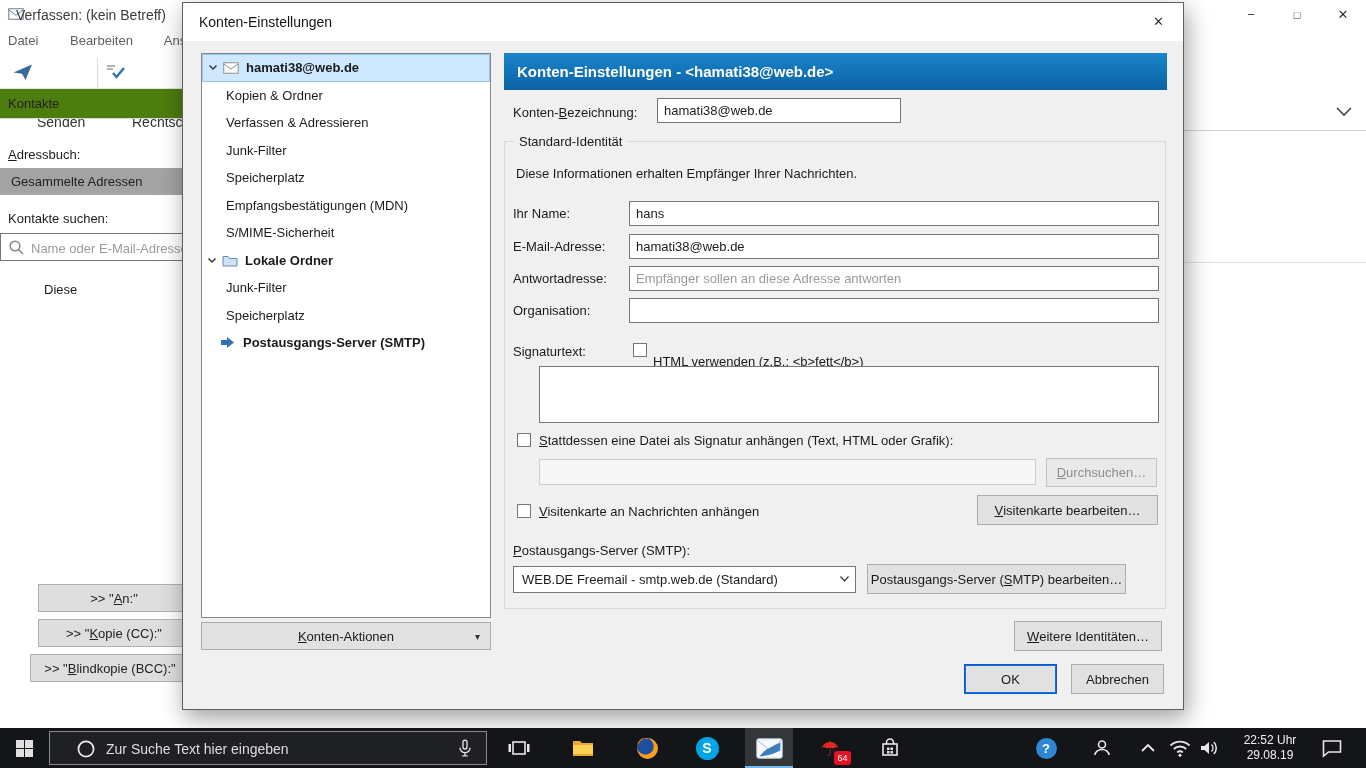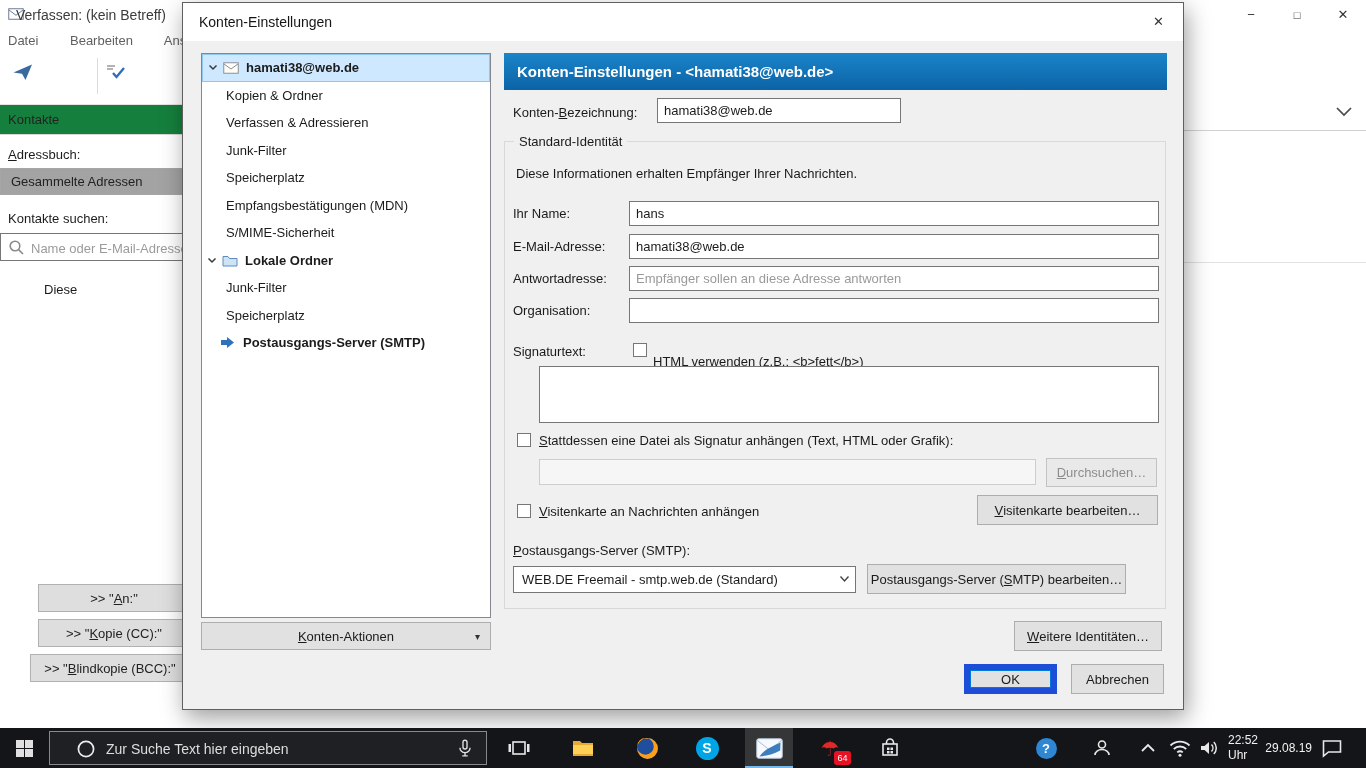--- a/index.html
+++ b/index.html
@@ -11,21 +11,21 @@
   
   .compose{position:absolute;left:0;top:0;width:1366px;height:728px;background:#fff;}
   .c-title-text{position:absolute;left:16px;top:7px;font-size:14px;color:#3c3c3c;white-space:nowrap;}
   .c-ico{position:absolute;left:8px;top:8px;}
   .winctl{position:absolute;right:0;top:0;display:flex;}
   .winctl span{width:46px;height:30px;line-height:30px;text-align:center;font-size:13px;color:#333;}
   .c-menu{position:absolute;left:8px;top:33px;color:#5f5f5f;font-size:13px;white-space:nowrap;}
   .c-menu span{margin-right:28px;}
   .tb-sep{position:absolute;left:97px;top:58px;width:1px;height:36px;background:#dcdcdc;}
   .c-toolbtn-label{font-size:14px;color:#333;margin-top:44px;}
-  .band{position:absolute;left:0;top:104px;width:190px;height:31px;background:#15803d;
+  .band{position:absolute;left:0;top:88px;width:190px;height:31px;background:#4d7c0f;
         border-top:1px solid #e4e4e4;border-bottom:1px solid #d6d6d6;line-height:29px;padding-left:8px;box-sizing:border-box;color:#222;}
   .sidelabel{position:absolute;left:8px;color:#1c1c1c;white-space:nowrap;}
   .combo-gray{position:absolute;left:0;top:168px;width:190px;height:27px;background:#a3a3a3;
               border:1px solid #a6a6a6;box-sizing:border-box;line-height:25px;padding-left:10px;color:#222;white-space:nowrap;}
   .searchbox{position:absolute;left:0;top:233px;width:190px;height:28px;background:#fff;
              border:1px solid #767676;box-sizing:border-box;}
   .searchbox input{position:absolute;left:28px;top:3px;width:158px;height:20px;border:none;outline:none;
                    font-family:"Liberation Sans",sans-serif;font-size:13px;color:#444;background:transparent;}
   .searchbox input::placeholder{color:#9b9b9b;}
   .cbtn{position:absolute;background:#dedede;border:1px solid #b1b1b1;box-sizing:border-box;
@@ -78,21 +78,21 @@
   .tslot{position:absolute;top:0;height:40px;display:flex;align-items:center;justify-content:center;}
   .tsearch{position:absolute;left:49px;top:3px;width:438px;height:34px;background:#1f2023;
            border:1px solid #88888c;box-sizing:border-box;}
   .tsearch input{position:absolute;left:54px;top:5px;width:300px;height:22px;background:transparent;border:none;
                  outline:none;font-family:"Liberation Sans",sans-serif;font-size:14px;color:#e6e6e6;}
   .tsearch input::placeholder{color:#dedede;}
   .active-app{background:rgba(255,255,255,.14);}
   .active-app::after{content:"";position:absolute;left:0;right:0;bottom:0;height:2px;background:#76b9ed;}
   .badge{position:absolute;right:1px;bottom:3px;min-width:17px;height:14px;background:#e81123;border-radius:3px;
          color:#fff;font-size:9px;display:flex;align-items:center;justify-content:center;padding:0 2px;box-sizing:border-box;}
-  .clock{position:absolute;left:1228px;top:0;width:84px;height:40px;display:flex;flex-direction:row;
+  .clock{position:absolute;left:1228px;top:0;width:84px;height:40px;display:flex;flex-direction:column;
          align-items:center;justify-content:center;color:#f2f2f2;font-size:12px;line-height:15px;}
   .circle-ico{border-radius:50%;display:flex;align-items:center;justify-content:center;color:#fff;font-weight:bold;}
 </style>
 </head>
 <body>
 
 <div class="compose">
 
   <span class="c-ico">
     <svg width="16" height="12" viewBox="0 0 16 12">
@@ -277,21 +277,21 @@
     <span class="arr">
         <svg width="11" height="8" viewBox="0 0 11 8">
           <path d="M1.5 1.5L5.5 6l4-4.5" fill="none" stroke="#444" stroke-width="1.4"></path>
         </svg>
       </span>
   </div>
   <div class="btn" style="position:absolute;left:684px;top:561px;width:259px;height:30px;">Postausgangs-Server (<u>S</u>MTP) bearbeiten…</div>
 
   <div class="btn" style="position:absolute;left:831px;top:618px;width:148px;height:30px;"><u>W</u>eitere Identitäten…</div>
 
-  <div class="btn" style="position:absolute;left:781px;top:661px;width:93px;height:30px;border:6px solid #1d4ed8;box-shadow:inset 0 0 0 1px #0078d7;">OK</div>
+  <div class="btn" style="position:absolute;left:781px;top:661px;width:93px;height:30px;border:1px solid #1d4ed8;box-shadow:inset 0 0 0 1px #0078d7;">OK</div>
   <div class="btn" style="position:absolute;left:888px;top:661px;width:93px;height:30px;">Abbrechen</div>
 </div>
 
 <div class="taskbar">
 
   <div class="tslot" style="left:0;width:48px;">
     <svg width="17" height="17" viewBox="0 0 17 17">
         <rect x="0" y="0" width="8" height="8" fill="#e0e0e0"></rect>
         <rect x="9" y="0" width="8" height="8" fill="#e0e0e0"></rect>
         <rect x="0" y="9" width="8" height="8" fill="#e0e0e0"></rect>

